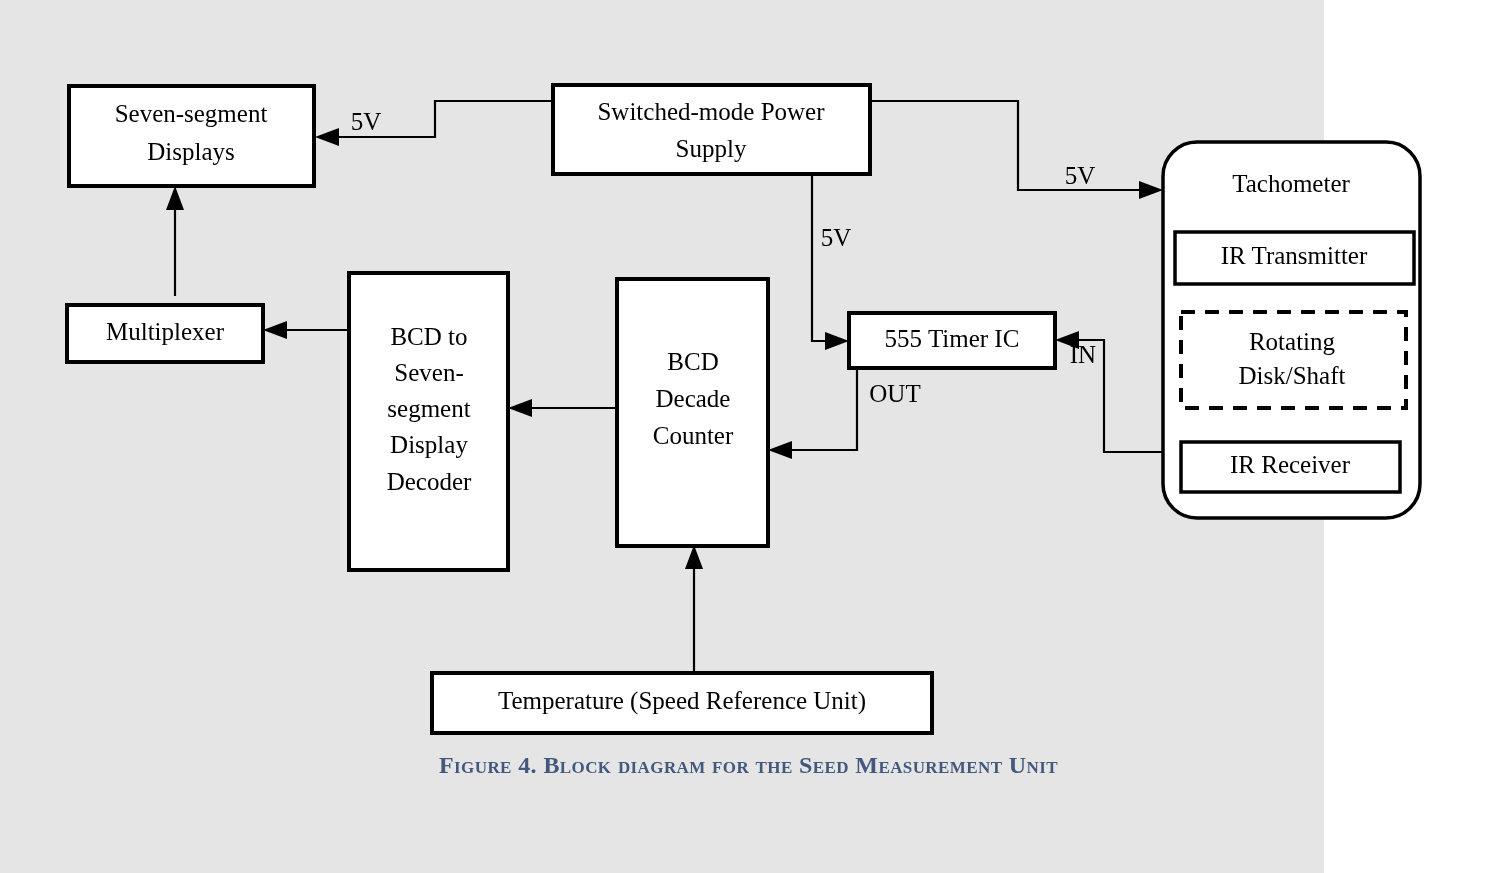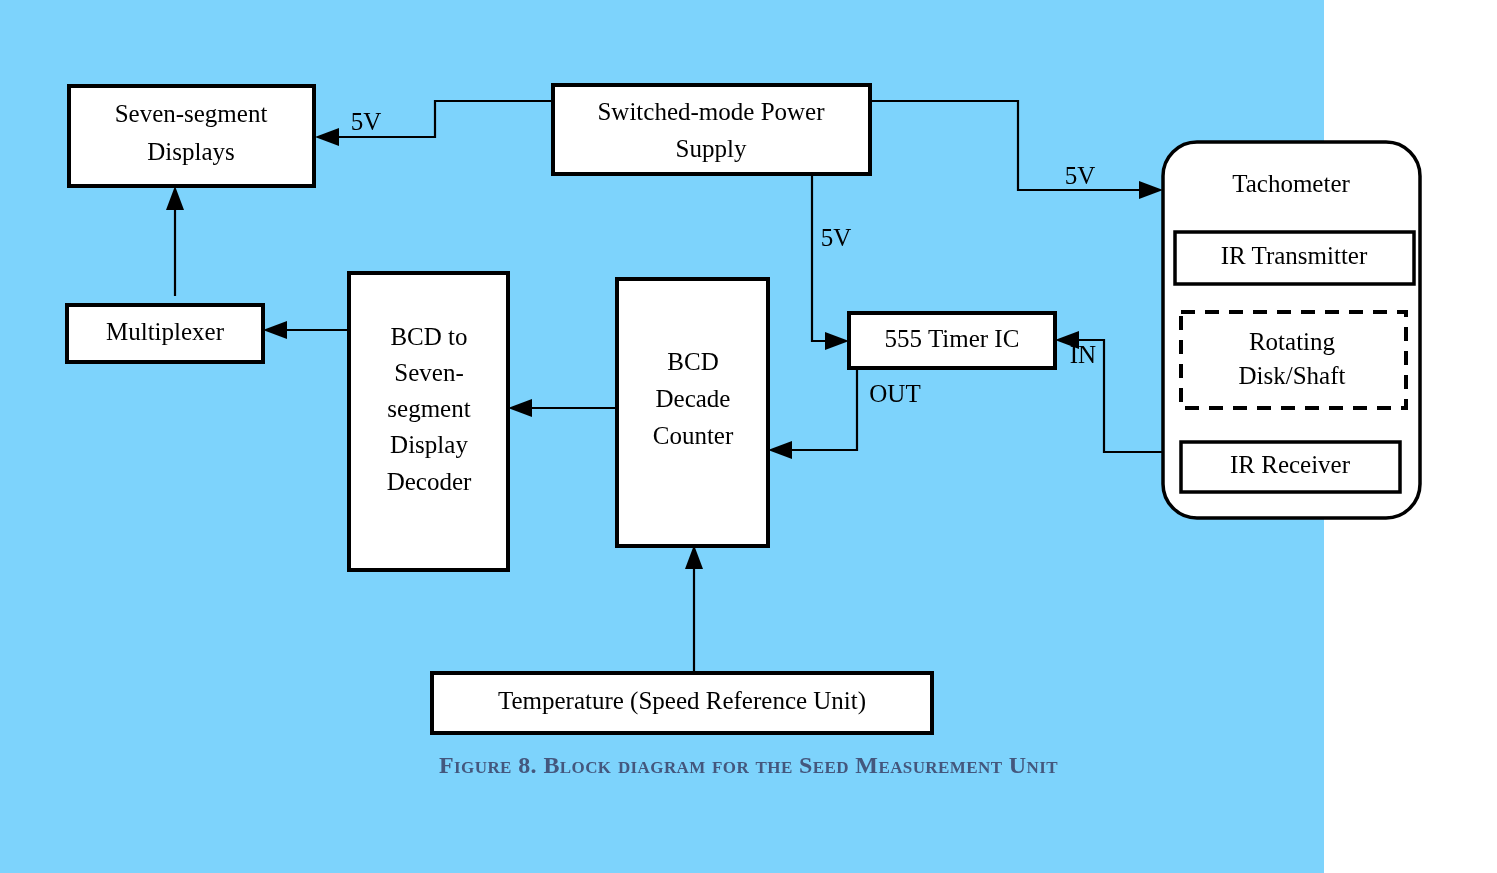--- a/index.html
+++ b/index.html
@@ -10,21 +10,21 @@
   body {
     width: 1497px;
     height: 873px;
     font-family: "Liberation Serif", "DejaVu Serif", serif;
     overflow: hidden;
   }
   #figure-root {
     position: relative;
     width: 1324px;
     height: 873px;
-    background: #7dd3fc;
+    background: #e5e5e5;
   }
   svg.diagram {
     position: absolute;
     left: 0;
     top: 0;
     width: 1497px;
     height: 873px;
     display: block;
   }
   .box-stroke {
@@ -202,15 +202,15 @@
     </g>
 
     <text class="lbl" x="366" y="124">5V</text>
     <text class="lbl" x="836" y="240">5V</text>
     <text class="lbl" x="1080" y="178">5V</text>
     <text class="lbl" x="895" y="396">OUT</text>
     <text class="lbl" x="1083" y="357">IN</text>
 
   </svg>
 
-  <div class="caption">Figure 8. Block diagram for the Seed Measurement Unit</div>
+  <div class="caption">Figure 4. Block diagram for the Seed Measurement Unit</div>
 
 </div>
 
 </body></html>

